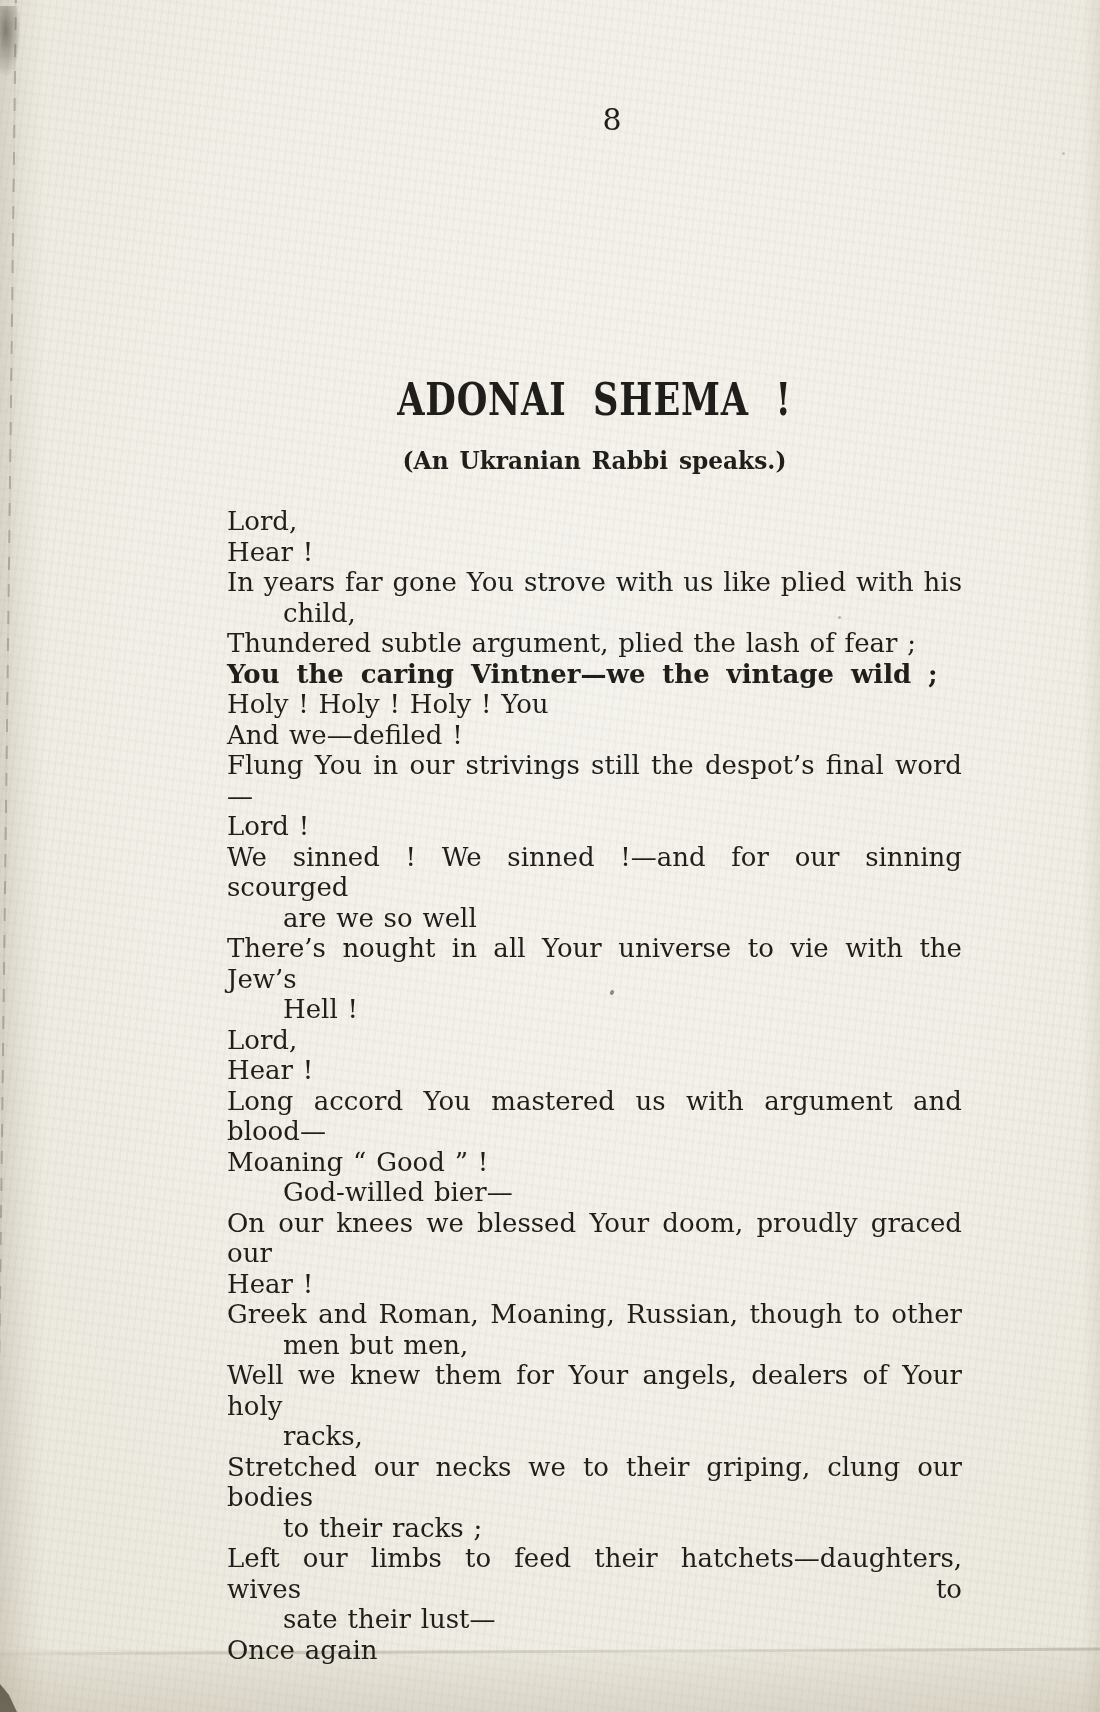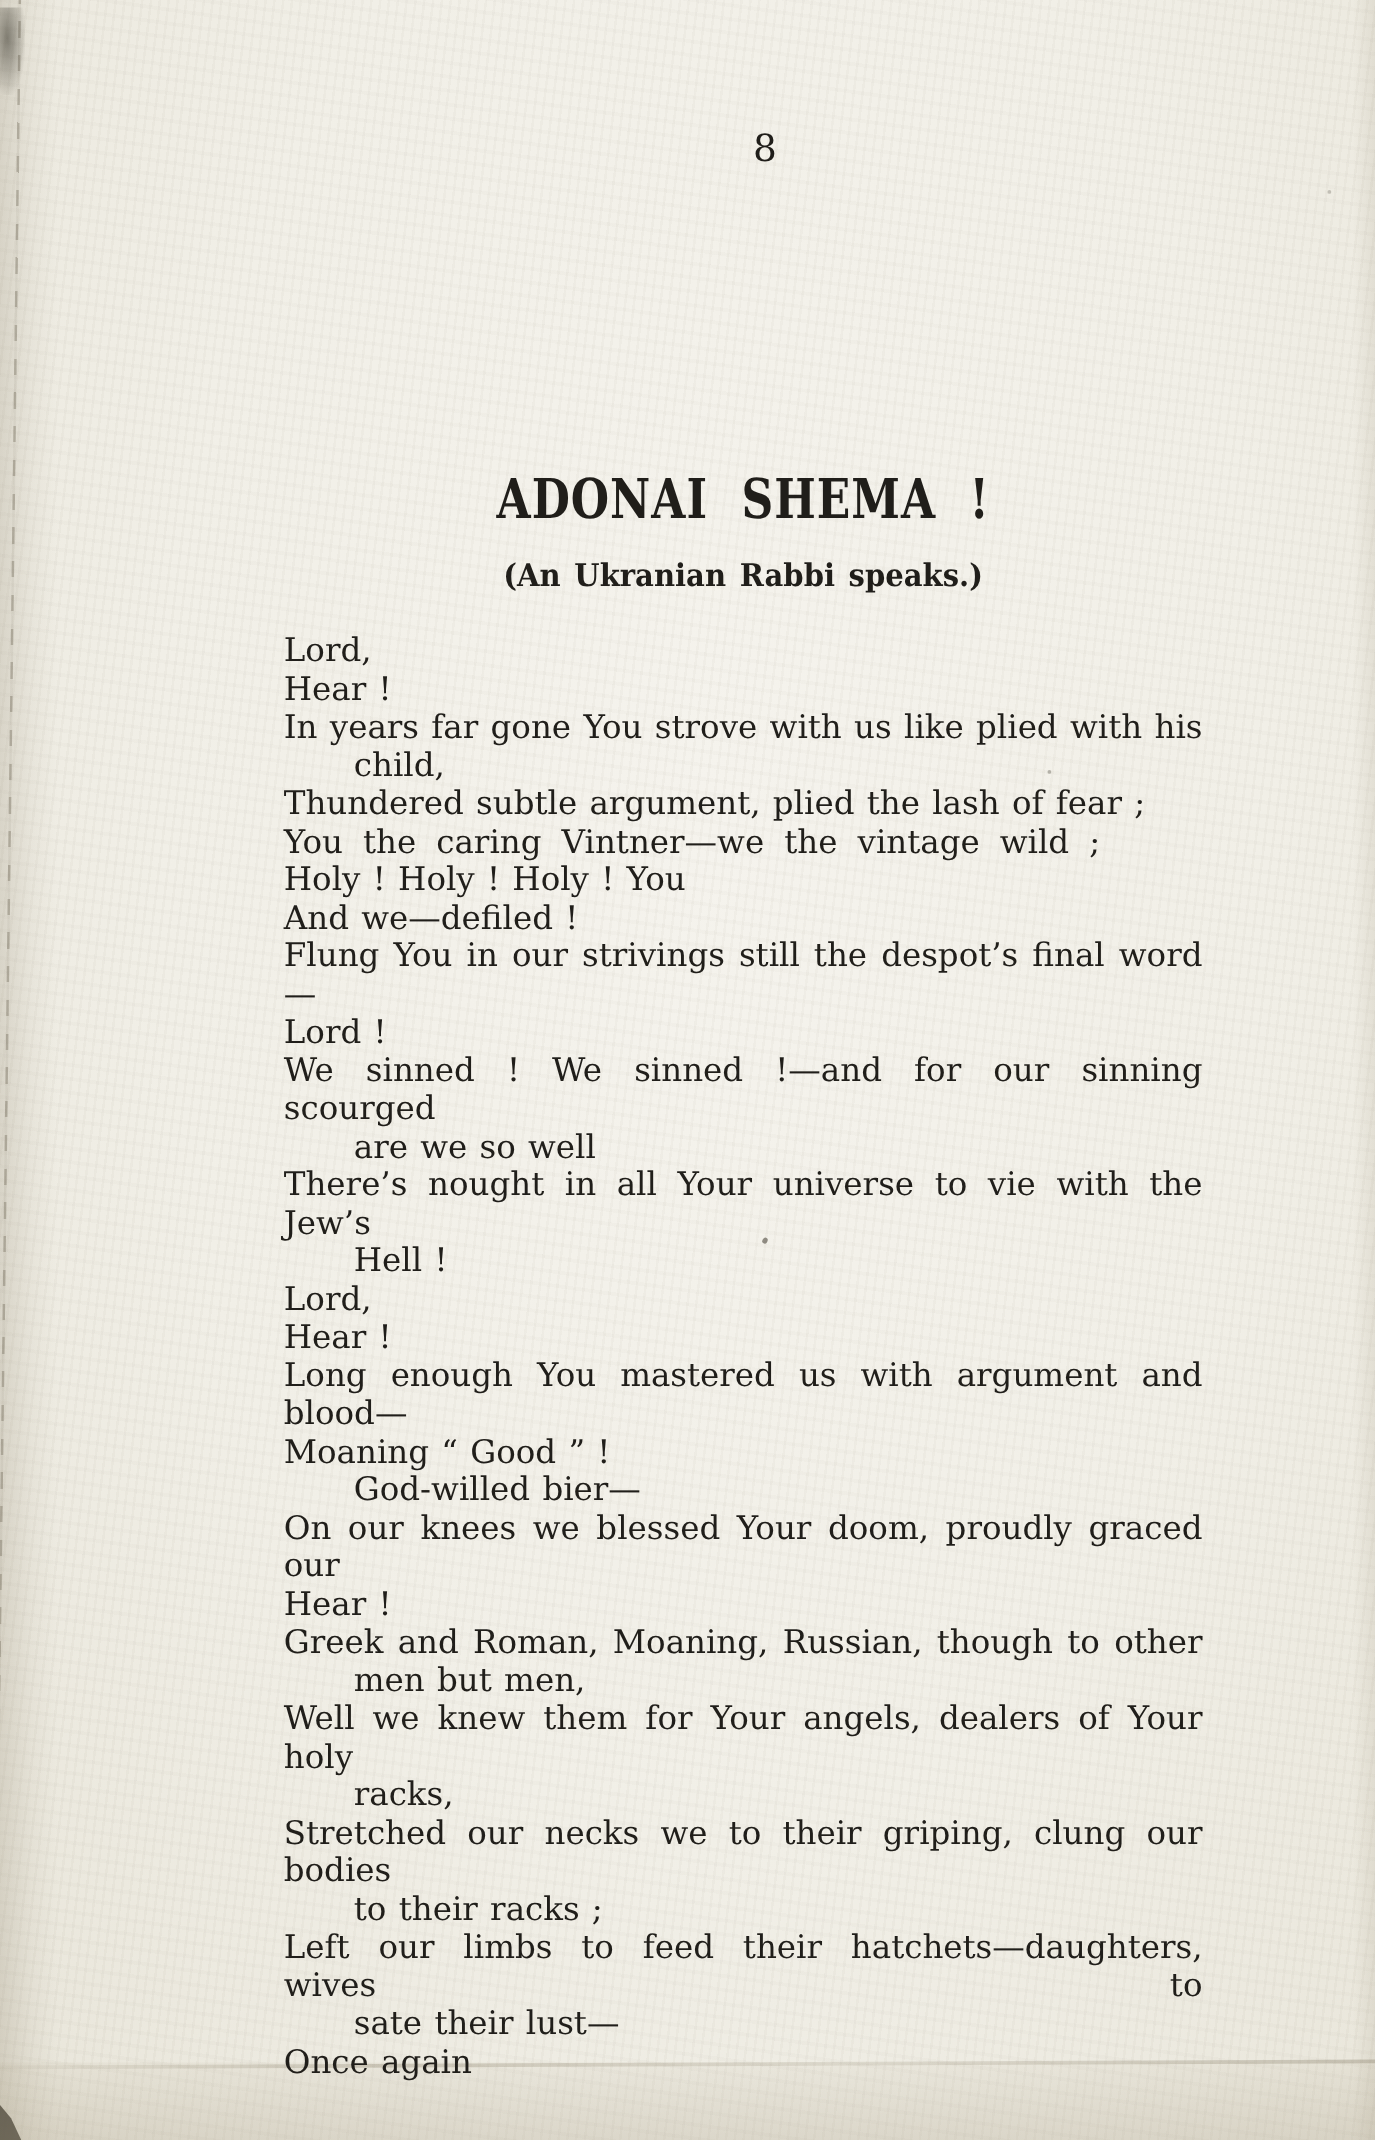--- a/index.html
+++ b/index.html
@@ -85,21 +85,21 @@
     white-space:nowrap;
   }
   .poem{
     position:absolute;left:227px;top:506px;width:735px;
     font-size:26px;line-height:30.5px;
     word-spacing:0.06em;
   }
   .poem .line{min-height:30.5px;white-space:normal;}
   .poem .line.justify{text-align:justify;text-align-last:justify;}
   .poem .line.indent{padding-left:56px;}
-  .poem .line.wide{word-spacing:0.30em;}
+  .poem .line.wide{word-spacing:0.30em;font-weight:bold;}
 </style>
 </head>
 <body>
 
 <div class="page">
 
   <div class="edge-left"></div>
   <div class="edge-right"></div>
   <div class="crease-left"></div>
   <div class="smudge-topleft"></div>
@@ -124,21 +124,21 @@
       <div class="line plain">Holy ! Holy ! Holy ! You</div>
       <div class="line plain">And we—defiled !</div>
       <div class="line justify">Flung You in our strivings still the despot’s final word—</div>
       <div class="line plain">Lord !</div>
       <div class="line justify">We sinned ! We sinned !—and for our sinning scourged</div>
       <div class="line indent">are we so well</div>
       <div class="line justify">There’s nought in all Your universe to vie with the Jew’s</div>
       <div class="line indent">Hell !</div>
       <div class="line plain">Lord,</div>
       <div class="line plain">Hear !</div>
-      <div class="line justify">Long enough You mastered us with argument and blood—</div>
+      <div class="line justify">Long accord You mastered us with argument and blood—</div>
       <div class="line plain">Moaning “ Good ” !</div>
       <div class="line indent">God-willed bier—</div>
       <div class="line justify">On our knees we blessed Your doom, proudly graced our</div>
       <div class="line plain">Hear !</div>
       <div class="line justify">Greek and Roman, Moaning, Russian, though to other</div>
       <div class="line indent">men but men,</div>
       <div class="line justify">Well we knew them for Your angels, dealers of Your holy</div>
       <div class="line indent">racks,</div>
       <div class="line justify">Stretched our necks we to their griping, clung our bodies</div>
       <div class="line indent">to their racks ;</div>

